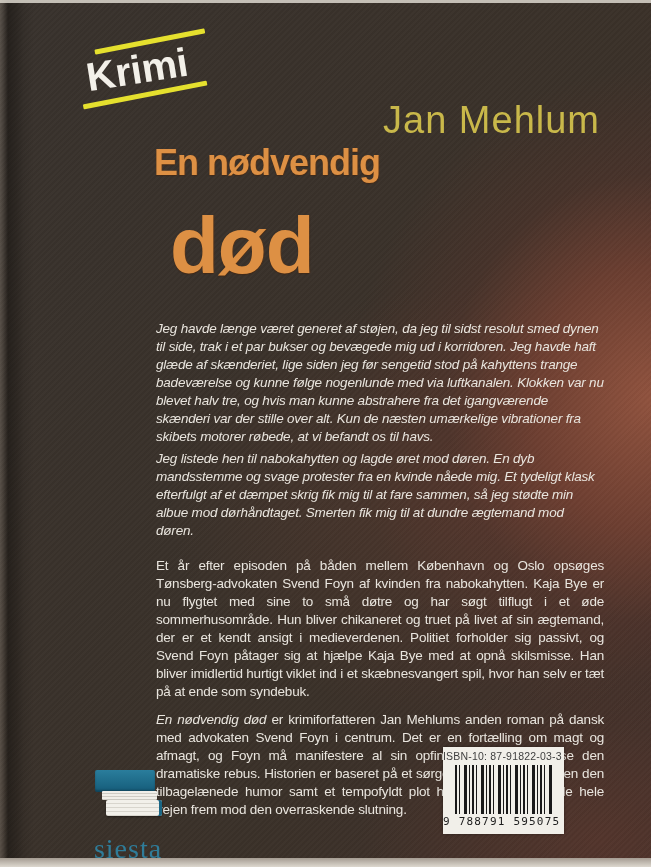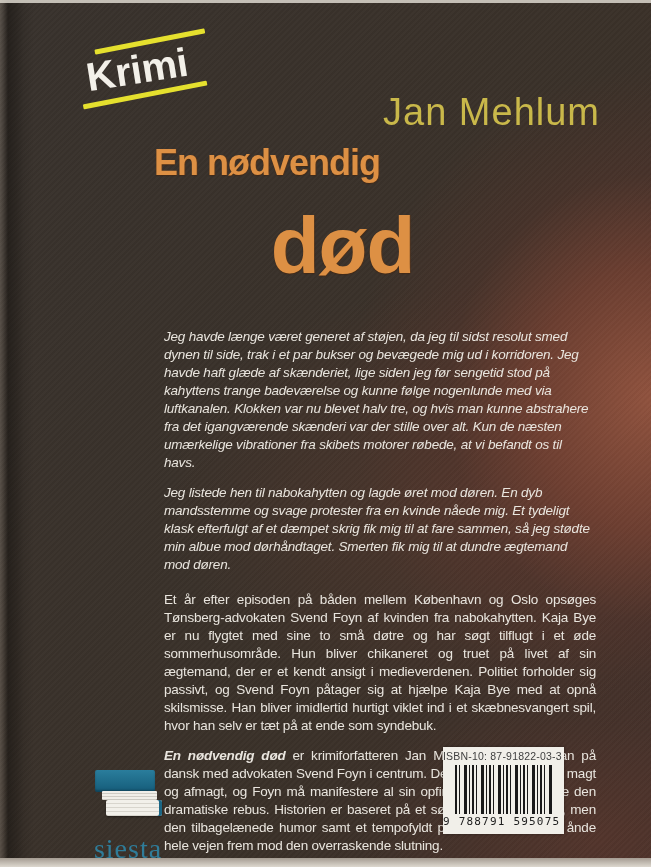--- a/index.html
+++ b/index.html
@@ -32,45 +32,45 @@
   .badge-line { height: 5px; background: #e5e02e; border-radius: 1px; }
   .badge-line.top { width: 112px; margin-left: 18px; transform: rotate(-2deg); }
   .badge-line.bottom { width: 126px; margin-left: -2px; transform: rotate(-2deg); margin-top: 2px; }
   .badge-text {
     color: #f3f0e9; font-weight: 700; font-size: 40px; line-height: 1.0;
     padding: 3px 0 2px 6px; letter-spacing: 0px;
   }
 
   
   .author {
-    position: absolute; right: 51px; top: 91px;
+    position: absolute; right: 51px; top: 99px;
     color: #c9b84a; font-size: 38px; letter-spacing: 1px; font-weight: 400; text-align: center;
   }
   .title1 {
     position: absolute; left: 150px; top: 138px; margin: 4px;
     color: #dd9044; font-size: 36px; font-weight: 700; letter-spacing: -1px;
     text-shadow: 0 1px 1px rgba(70,35,10,0.55), 1px 0 0 rgba(120,62,20,0.35);
   }
   .title2 {
-    position: absolute; left: 170px; top: 200px; width: 345px; margin: 0; text-align: center;
+    position: absolute; left: 170px; top: 200px; width: 345px; margin: 0; 
     color: #dd9044; font-size: 80px; font-weight: 700; letter-spacing: -1px;
     text-shadow: 0 1px 1px rgba(70,35,10,0.55), 1px 0 0 rgba(120,62,20,0.35);
   }
 
   
   .body-text {
     position: absolute; left: 152px; top: 316px; width: 456px;
     color: #e9e5de; font-size: 13.5px; line-height: 18px; letter-spacing: -0.2px;
   }
-  .body-text p { margin: 12px; }
+  .body-text p { margin: 4px; }
   .body-text p.ital { font-style: italic; }
   .body-text p.gap-lg { margin-top: 17px; }
   .body-text p.gap-sm { margin-top: 10px; }
   .body-text p.just { text-align: justify; }
-  .lead-ital { font-style: italic; font-weight: bold; }
+  .lead-ital { font-style: italic; }
 
   
   .publisher { position: absolute; left: 84px; top: 770px; width: 88px; text-align: center; }
   .books-icon { position: relative; width: 66px; height: 48px; margin: 0 auto; }
   .book-top {
     position: absolute; left: 0; top: 0; width: 60px; height: 22px; border-radius: 2px;
     background: linear-gradient(180deg, #2a7d9c 0%, #1b6684 70%, #155a77 100%);
     box-shadow: inset 0 -2px 2px rgba(0,0,0,0.25);
   }
   .book-top-pages { position: absolute; left: 7px; top: 21px; width: 55px; height: 9px; border-radius: 1px;

